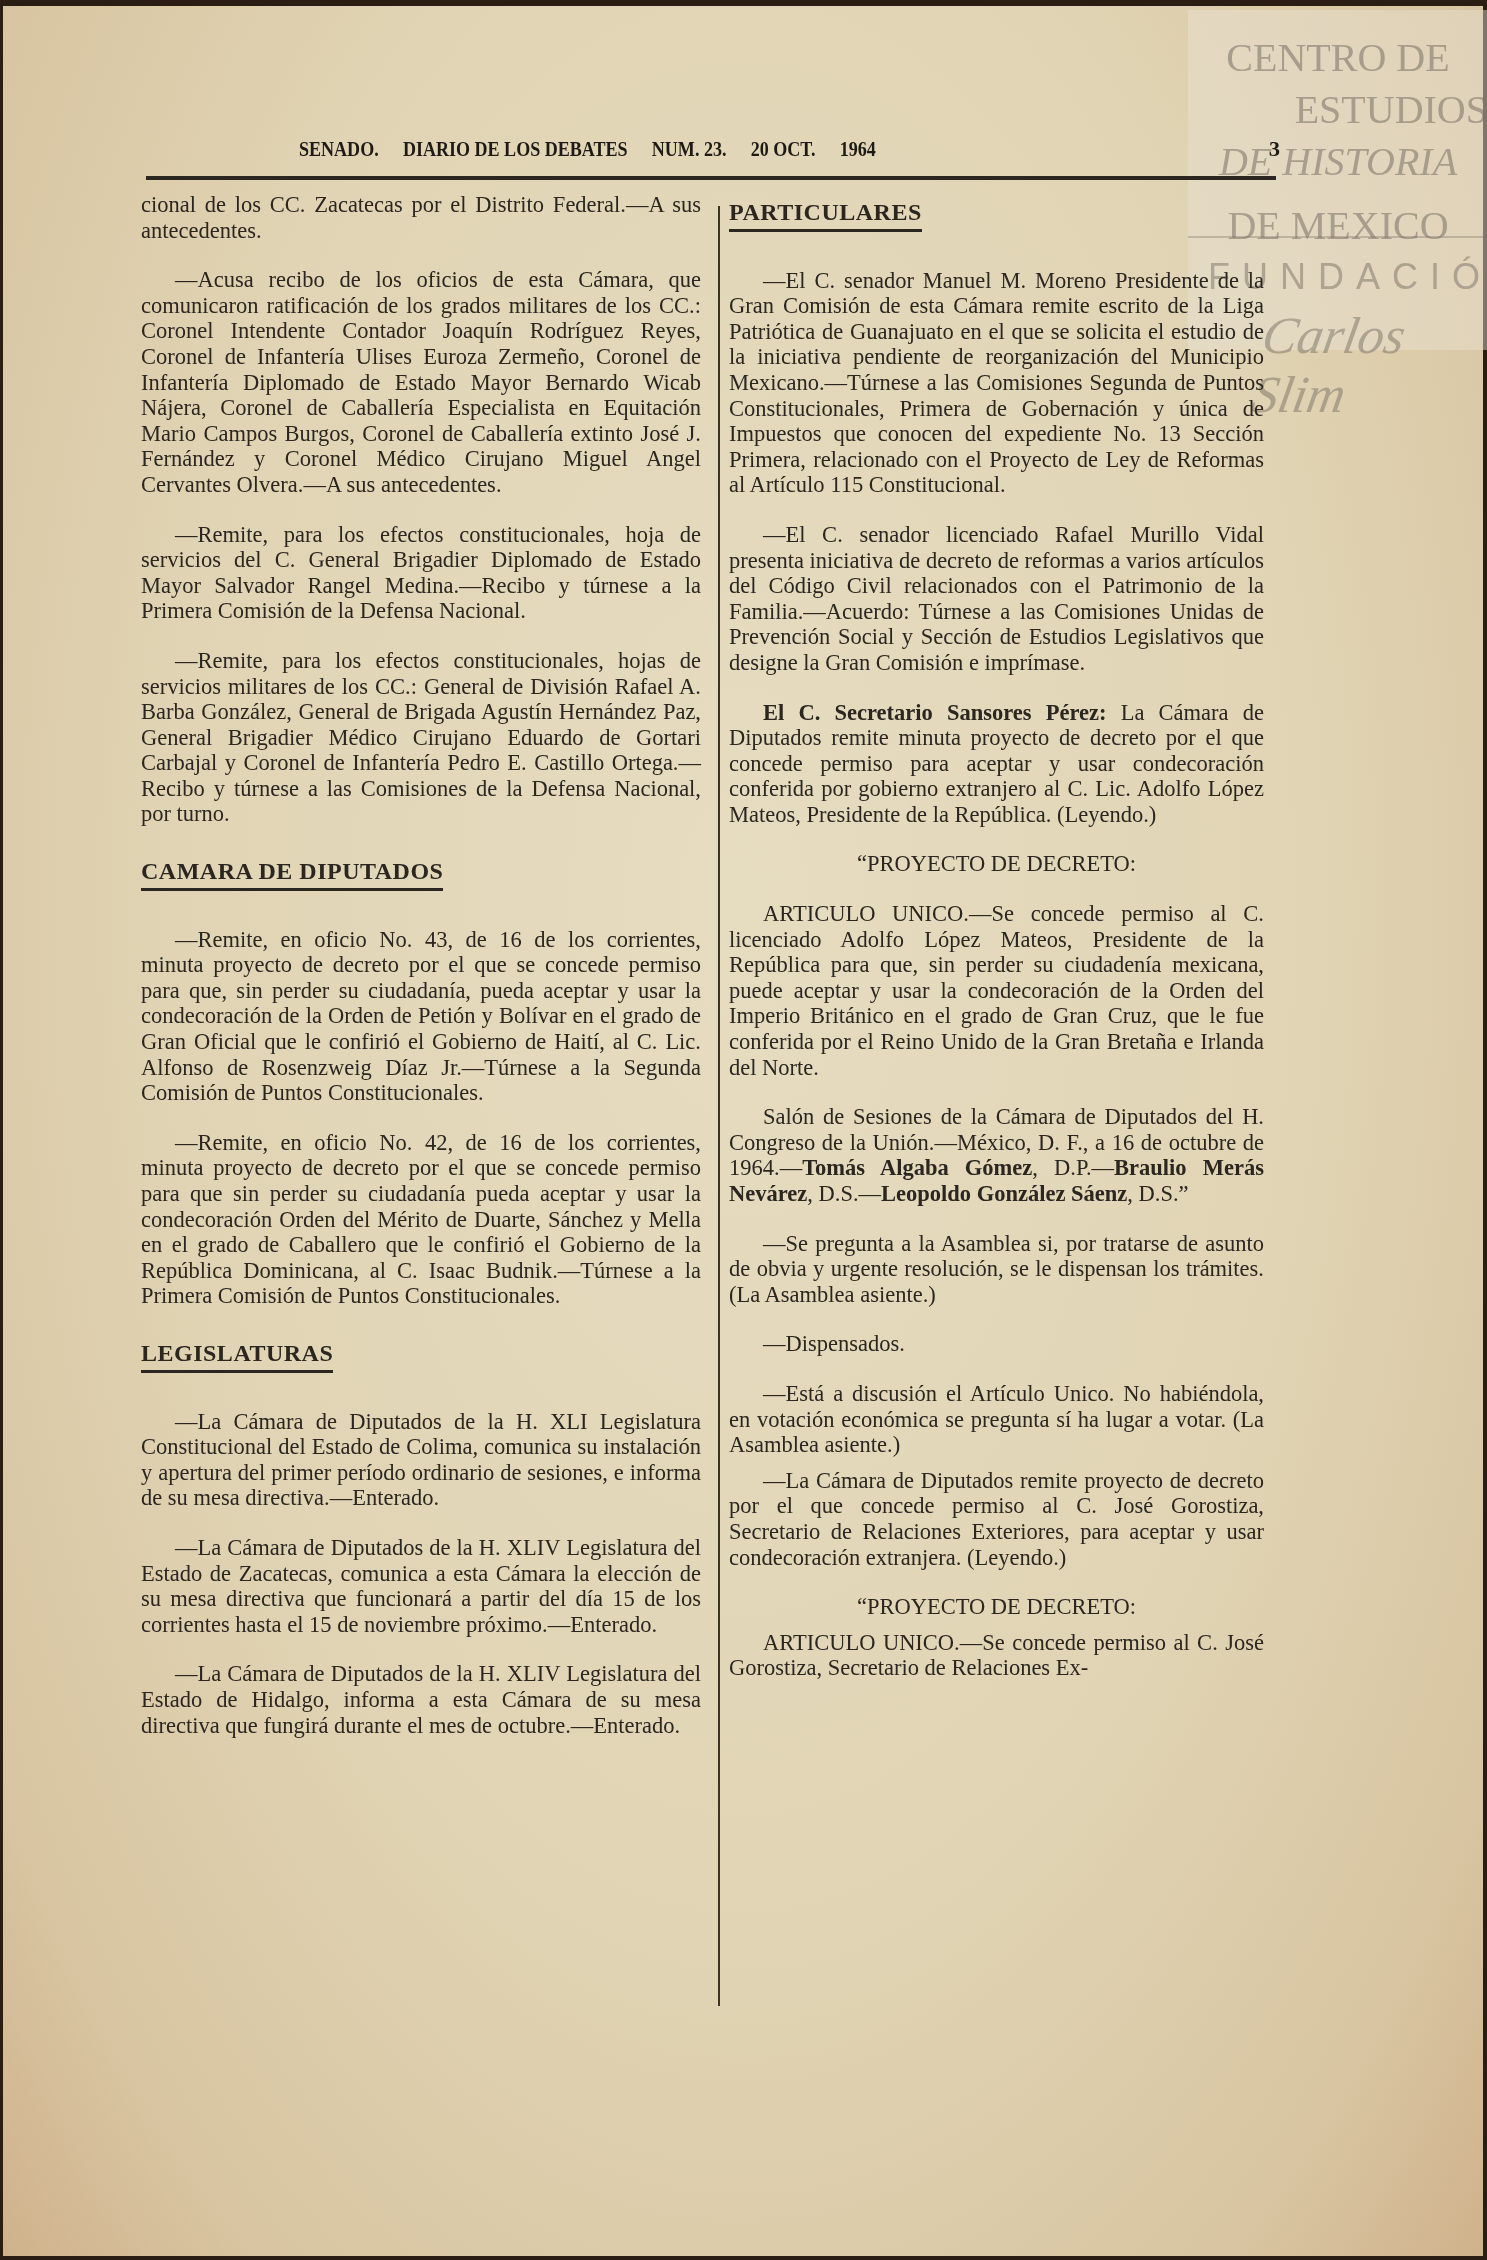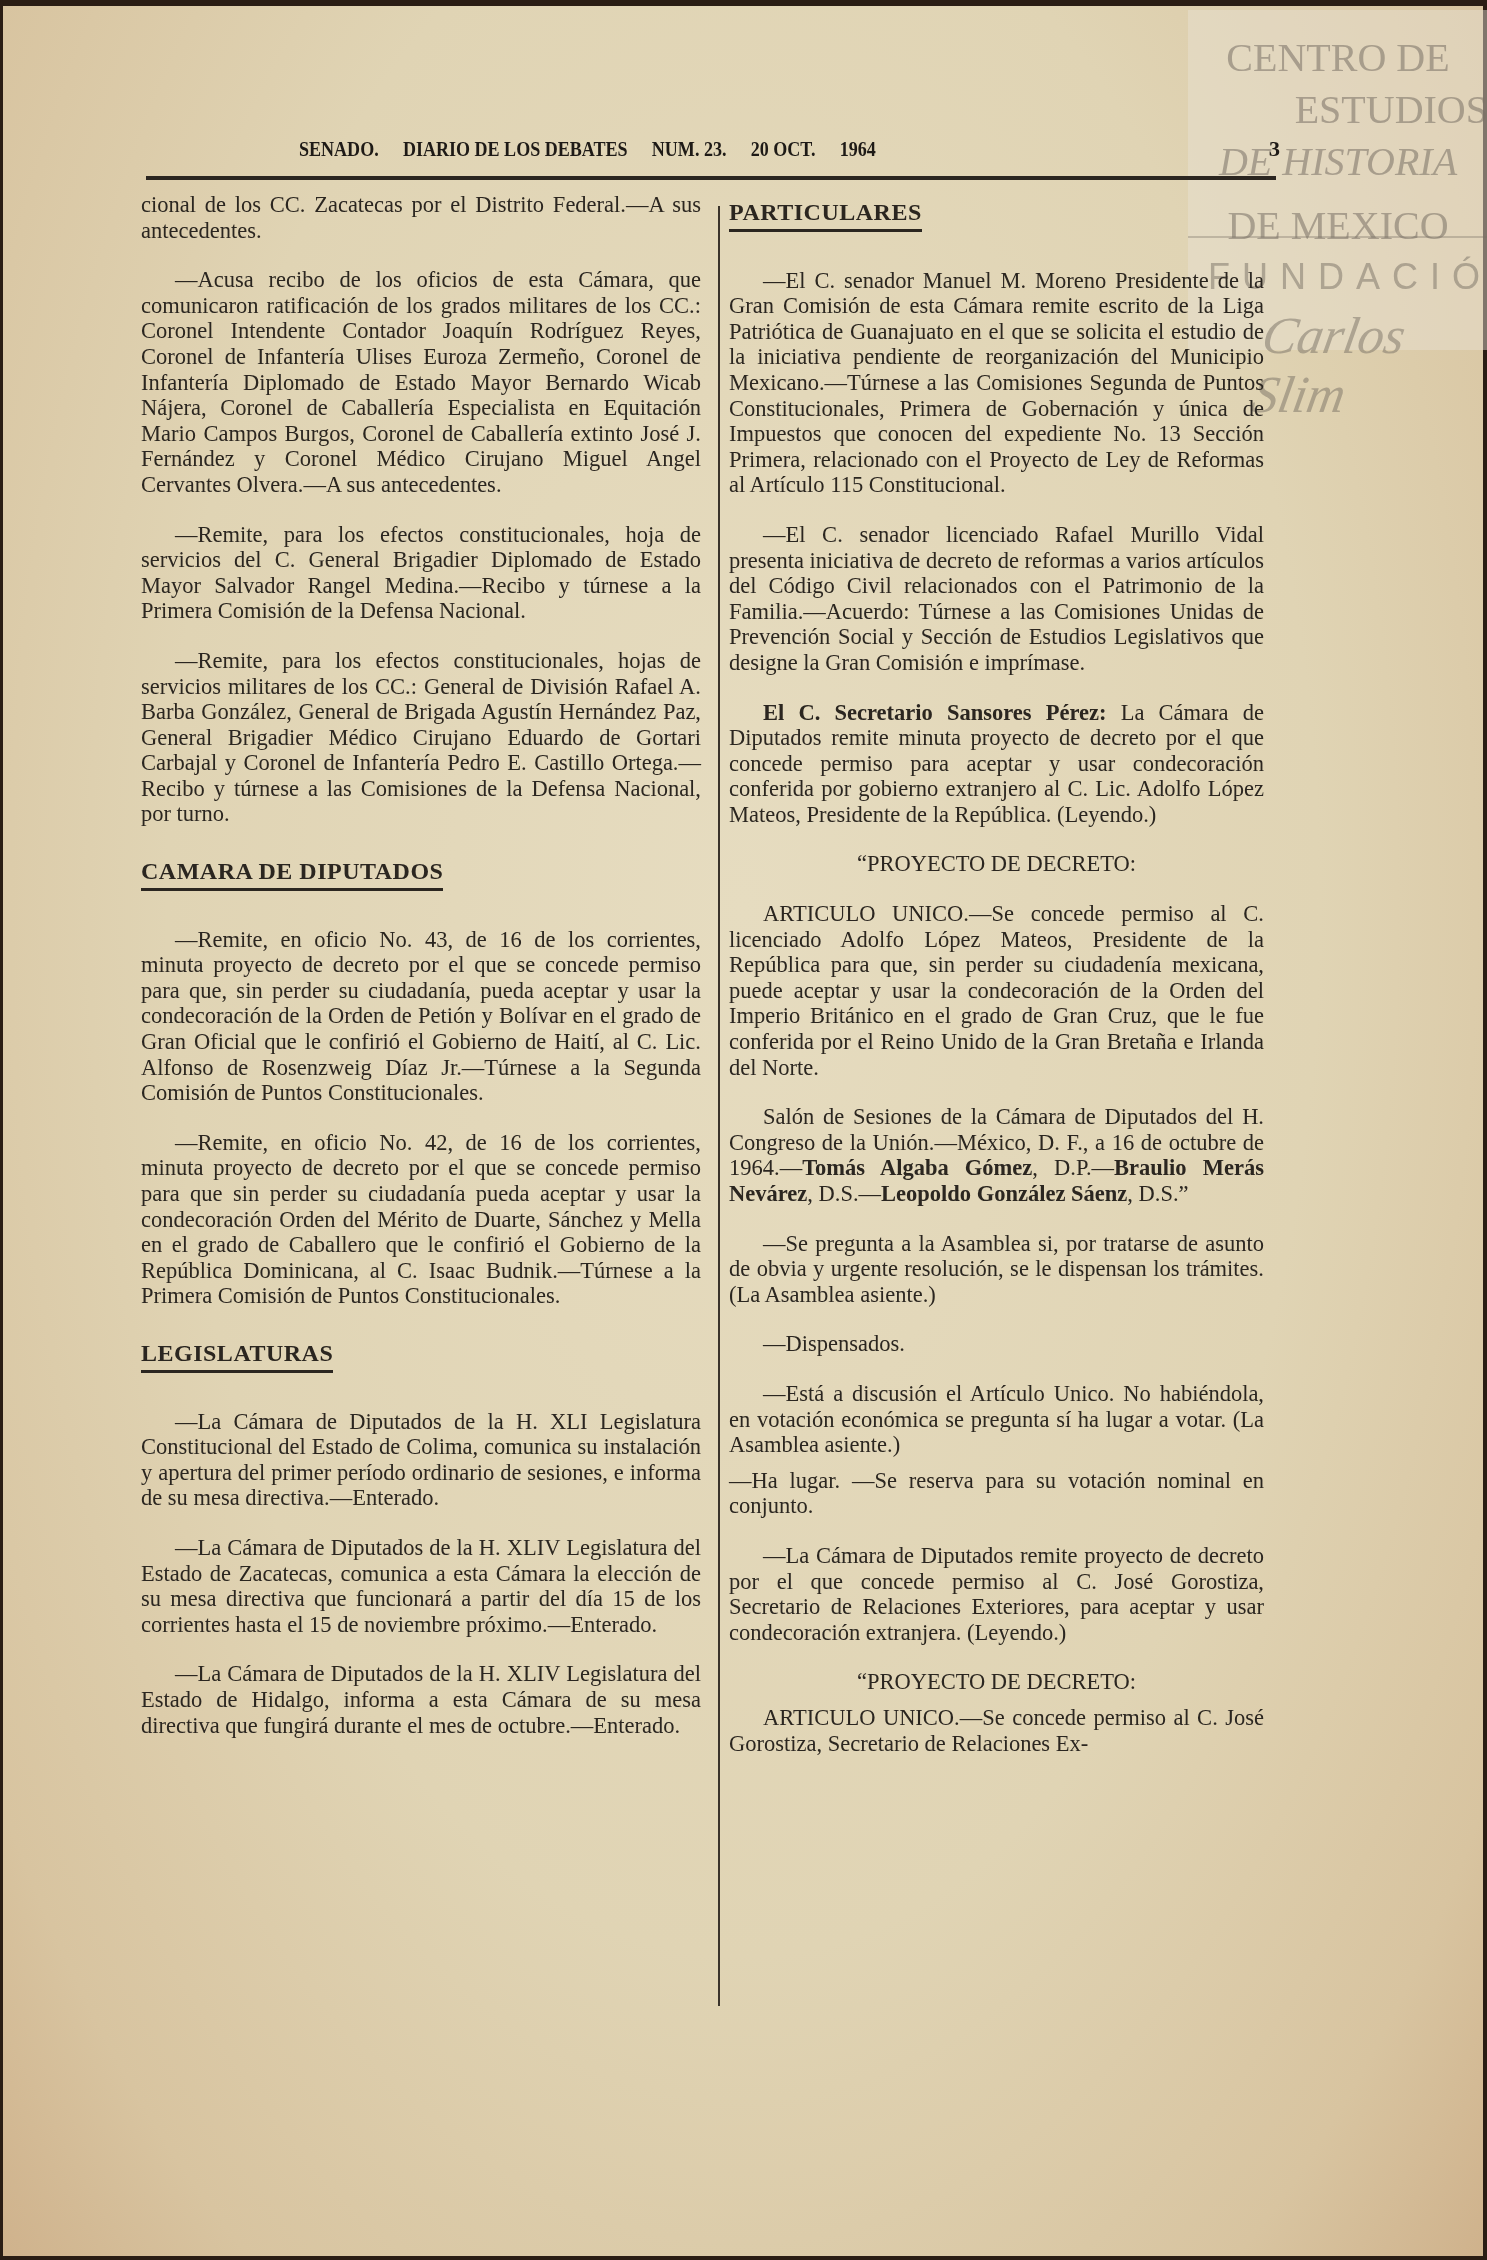--- a/index.html
+++ b/index.html
@@ -105,19 +105,18 @@
     <div class="sec-head-wrap"><span class="sec-head">PARTICULARES</span></div>
     <p class="para">—El C. senador Manuel M. Moreno Presidente de la Gran Comisión de esta Cámara remite escrito de la Liga Patriótica de Guanajuato en el que se solicita el estudio de la iniciativa pendiente de reorganización del Municipio Mexicano.—Túrnese a las Comisiones Segunda de Puntos Constitucionales, Primera de Gobernación y única de Impuestos que conocen del expediente No. 13 Sección Primera, relacionado con el Proyecto de Ley de Reformas al Artículo 115 Constitucional.</p>
     <p class="para">—El C. senador licenciado Rafael Murillo Vidal presenta iniciativa de decreto de reformas a varios artículos del Código Civil relacionados con el Patrimonio de la Familia.—Acuerdo: Túrnese a las Comisiones Unidas de Prevención Social y Sección de Estudios Legislativos que designe la Gran Comisión e imprímase.</p>
     <p class="para"><b class="name">El C. Secretario Sansores Pérez:</b><span> La Cámara de Diputados remite minuta proyecto de decreto por el que concede permiso para aceptar y usar condecoración conferida por gobierno extranjero al C. Lic. Adolfo López Mateos, Presidente de la República. (Leyendo.)</span></p>
     <p class="para center">“PROYECTO DE DECRETO:</p>
     <p class="para">ARTICULO UNICO.—Se concede permiso al C. licenciado Adolfo López Mateos, Presidente de la República para que, sin perder su ciudadenía mexicana, puede aceptar y usar la condecoración de la Orden del Imperio Británico en el grado de Gran Cruz, que le fue conferida por el Reino Unido de la Gran Bretaña e Irlanda del Norte.</p>
     <p class="para"><span>Salón de Sesiones de la Cámara de Diputados del H. Congreso de la Unión.—México, D. F., a 16 de octubre de 1964.—</span><b class="name">Tomás Algaba Gómez</b><span>, D.P.—</span><b class="name">Braulio Merás Nevárez</b><span>, D.S.—</span><b class="name">Leopoldo González Sáenz</b><span>, D.S.”</span></p>
     <p class="para">—Se pregunta a la Asamblea si, por tratarse de asunto de obvia y urgente resolución, se le dispensan los trámites. (La Asamblea asiente.)</p>
     <p class="para">—Dispensados.</p>
     <p class="para tight">—Está a discusión el Artículo Unico. No habiéndola, en votación económica se pregunta sí ha lugar a votar. (La Asamblea asiente.)</p>
-    <p class="para noindent">—Ha lugar. —Se reserva para su votación nominal en conjunto.</p>
     <p class="para">—La Cámara de Diputados remite proyecto de decreto por el que concede permiso al C. José Gorostiza, Secretario de Relaciones Exteriores, para aceptar y usar condecoración extranjera. (Leyendo.)</p>
     <p class="para center tight">“PROYECTO DE DECRETO:</p>
     <p class="para">ARTICULO UNICO.—Se concede permiso al C. José Gorostiza, Secretario de Relaciones Ex-</p>
   </div>
 
 </div>
 
 </body></html>

